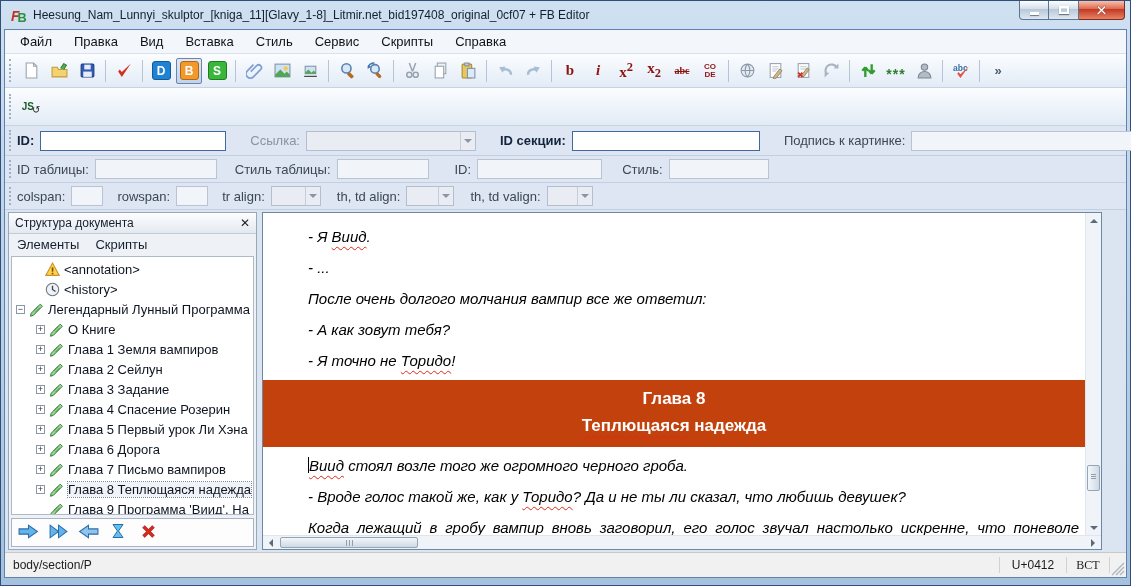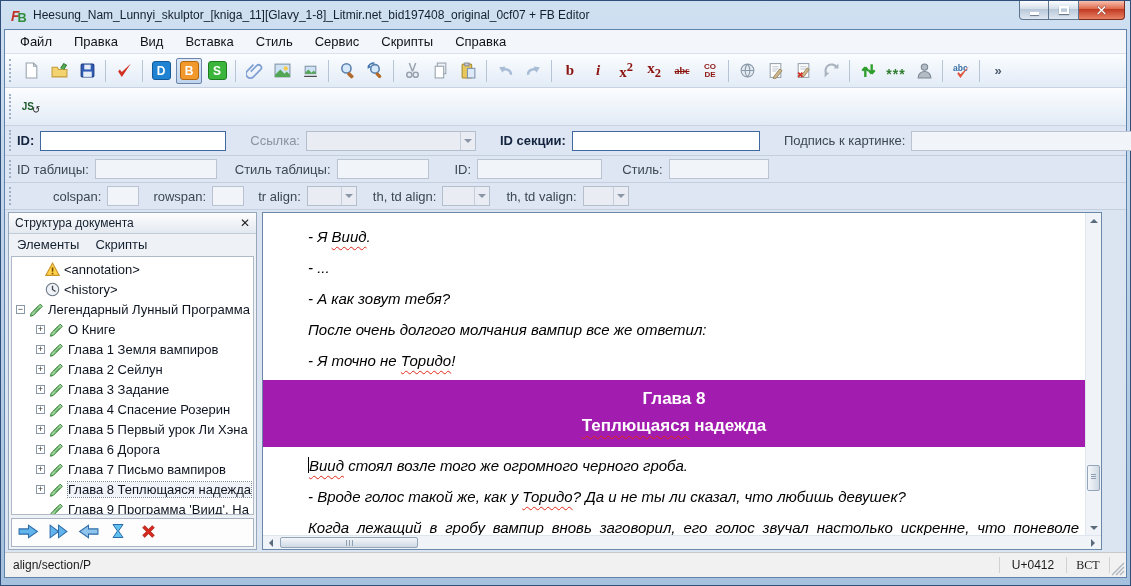--- a/index.html
+++ b/index.html
@@ -382,21 +382,21 @@
           <label class="flabel ">ID:</label>
           <input class="fin " type="text" readonly="" style="width: 125px;">
         </span>
         <span class="fgroup" style="margin-right: 16px; align-items: center;">
           <label class="flabel ">Стиль:</label>
           <input class="fin " type="text" readonly="" style="width: 100px;">
         </span>
       </div>
     <div id="frow3" class="frow">
         <span class="grip"></span>
-        <span class="fgroup" style="margin-right: 14px; margin-left: 36px;">
+        <span class="fgroup" style="margin-right: 14px;">
           <label class="flabel ">colspan:</label>
           <input class="fin " type="text" readonly="" style="width: 32px;">
         </span>
         <span class="fgroup" style="margin-right: 14px;">
           <label class="flabel ">rowspan:</label>
           <input class="fin " type="text" readonly="" style="width: 32px;">
         </span>
         <span class="fgroup" style="margin-right: 16px;">
           <label class="flabel ">tr align:</label>
           <span class="combo" style="width: 50px;">
@@ -580,24 +580,24 @@
             </button>
           </div>
       </div>
 
       <div id="splitter"></div>
 
       <div id="content-wrap">
         <div id="text-region">
             <p><span>- Я </span><span class="sq">Виид</span><span>.</span></p>
             <p><span>- ...</span></p>
+            <p><span>После очень долгого молчания вампир все же ответил:</span></p>
             <p><span>- А как зовут тебя?</span></p>
-            <p><span>После очень долгого молчания вампир все же ответил:</span></p>
             <p><span>- Я точно не </span><span class="sq">Торидо</span><span>!</span></p>
-            <div class="banner" style="background: #a21caf;">
+            <div class="banner" style="background: #c2410c;">
               <div class="banner-line"><span>Глава 8</span></div>
               <div class="banner-line"><span class="sq">Теплющаяся</span><span> надежда</span></div>
             </div>
             <p><span class="caret"></span><span class="sq">Виид</span><span> стоял возле того же огромного черного гроба.</span></p>
             <p><span>- Вроде голос такой же, как у </span><span class="sq">Торидо</span><span>? Да и не ты ли сказал, что любишь девушек?</span></p>
             <p class="just"><span>Когда лежащий в гробу вампир вновь заговорил, его голос звучал настолько искренне, что поневоле хотелось ему верить.</span></p>
           </div>
         <div class="vscroll">
           <div class="sbbtn">
               <i class="tri up"></i>
@@ -623,21 +623,21 @@
               <i></i>
             </div>
           <div class="sbbtn" style="margin-left:auto;">
               <i class="tri right"></i>
             </div>
         </div>
       </div>
     </div>
 
     <div id="statusbar">
-      <span id="status-path">align/section/P</span>
+      <span id="status-path">body/section/P</span>
       <span class="ssep"></span>
       <span id="status-char" class="scell">U+0412</span>
       <span class="ssep"></span>
       <span id="status-mode" class="scell">ВСТ</span>
       <span class="ssep"></span>
       <span id="grip-corner">
         <svg width="16" height="16" viewBox="0 0 16 16">
           <path d="M14 6L6 14M14 10l-4 4M14 2L2 14" stroke="#aeb6bf" stroke-width="1.4"></path>
         </svg>
       </span>

